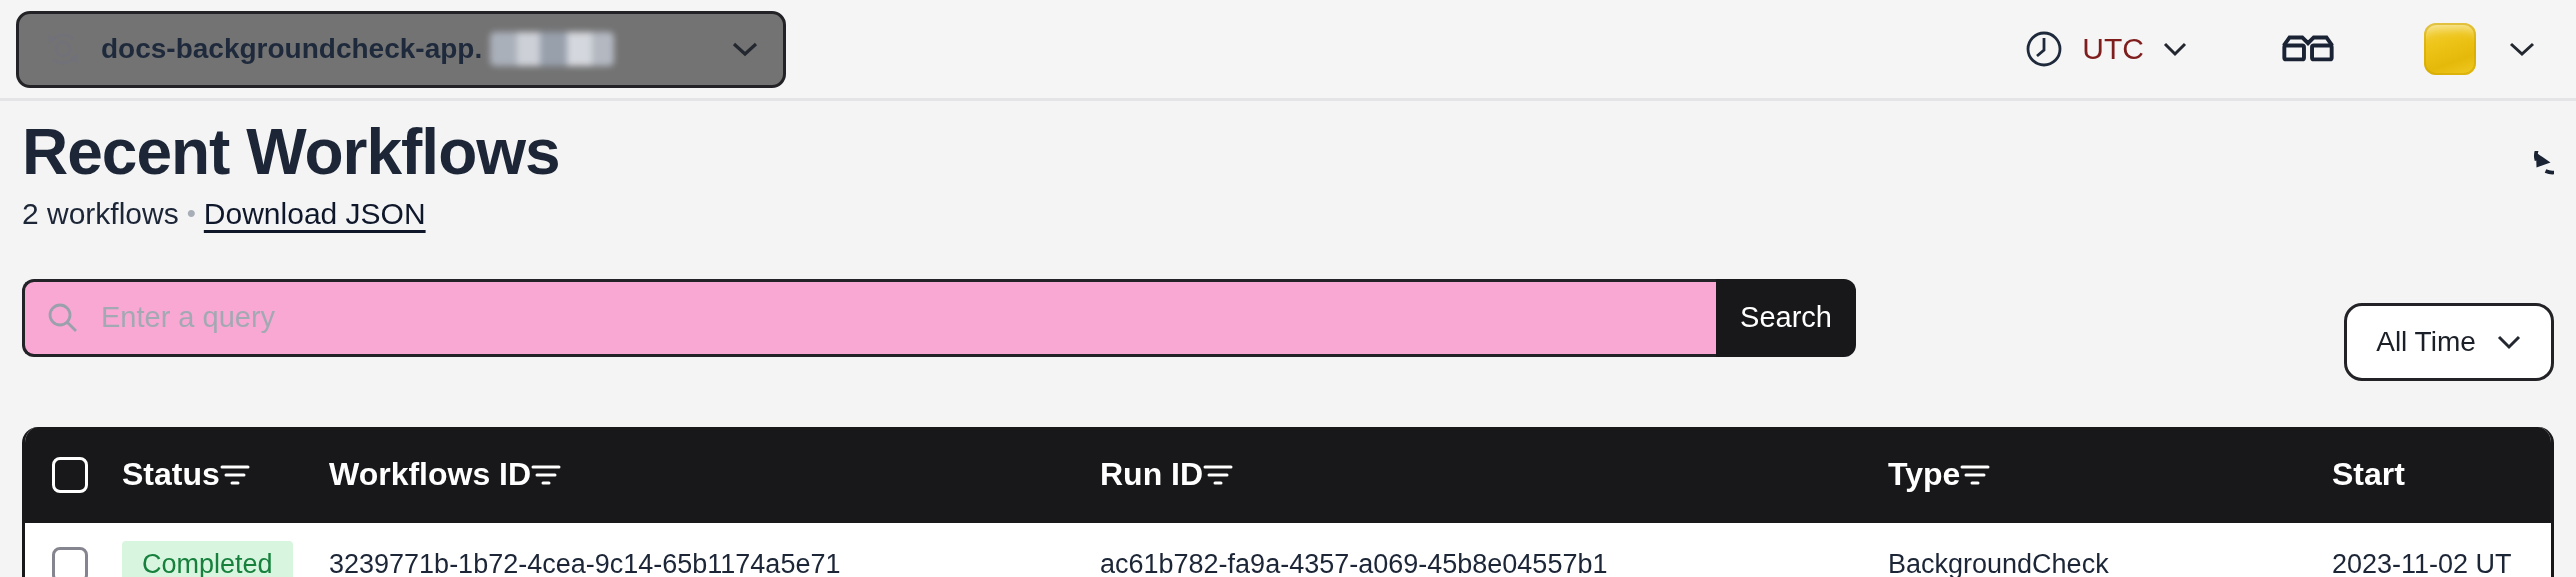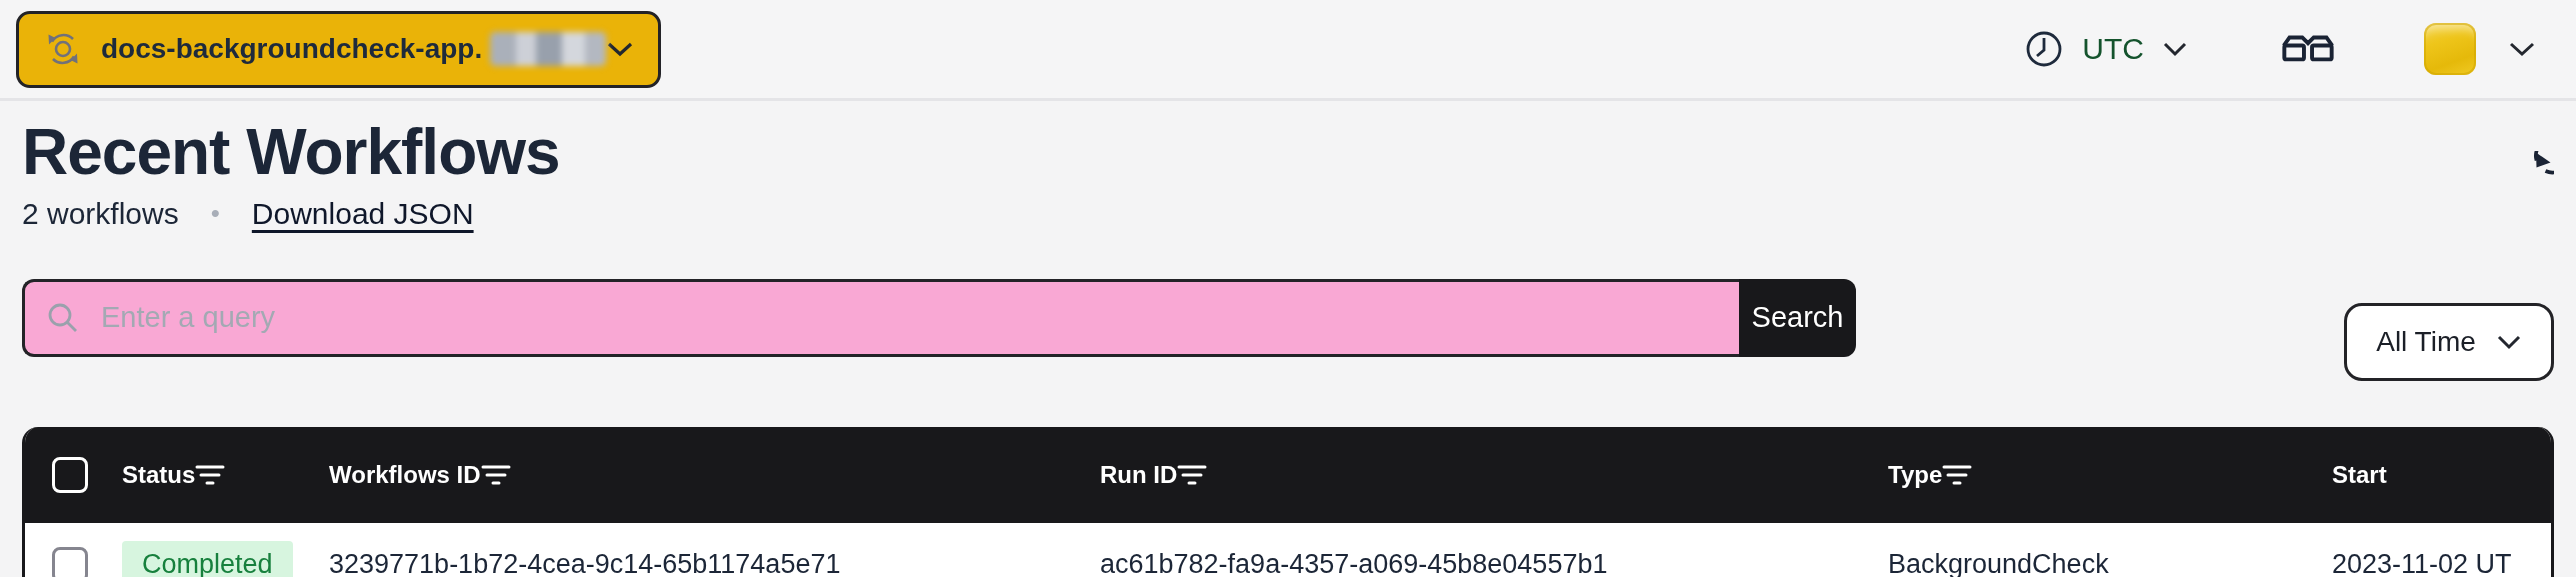--- a/index.html
+++ b/index.html
@@ -20,57 +20,57 @@
 
   
   .topbar{
     height:101px;
     display:flex;align-items:center;
     padding:0 40px 0 16px;
     border-bottom:3px solid var(--divider);
     background:#f5f5f6;
   }
   .ns-select{
-    width:645px;height:77px;
-    background:#eab308;
+    width:770px;height:77px;
+    background:#737373;
     border:3px solid var(--border-dark);
     border-radius:14px;
     display:flex;align-items:center;
     padding:0 24px;
     cursor:pointer;
   }
   .ns-select .ns-label{
     font-size:28px;font-weight:600;color:var(--navy);
     margin-left:18px;white-space:nowrap;
   }
   .blurbox{
     width:124px;height:34px;border-radius:5px;margin-left:8px;
     background:linear-gradient(90deg,#aab0ba 0 22%,#cdd0d7 22% 40%,#98a0ac 40% 62%,#d4d7dd 62% 82%,#b3b8c1 82% 100%);
     filter:blur(3px);
   }
   .topbar-right{display:flex;align-items:center;margin-left:auto;}
   .tz-group{display:flex;align-items:center;gap:18px;cursor:pointer;}
-  .tz-label{font-size:30px;color:#14532d;}
+  .tz-label{font-size:30px;color:#7f1d1d;}
   .icon-btn{display:flex;align-items:center;justify-content:center;cursor:pointer;background:none;border:none;}
   .glasses-btn{margin-left:92px;}
   .avatar-group{display:flex;align-items:center;gap:32px;margin-left:88px;cursor:pointer;}
   .avatar{
     width:52px;height:52px;border-radius:12px;
     background:linear-gradient(160deg,#f3d243 0%,#eec51a 35%,#e5b90a 70%,#f0ca25 100%);
     box-shadow:inset 0 0 0 2px rgba(208,166,0,.55), inset 0 14px 10px -8px rgba(255,255,255,.5);
   }
 
   
   .main{padding:0 22px;}
   .page-head{display:flex;align-items:flex-start;margin-top:16px;}
   h1.page-title{
     font-size:64px;font-weight:600;color:#1c2637;
     letter-spacing:-1px;line-height:1.12;
   }
-  .sub-line{display:flex;align-items:center;gap:32px;margin-top:8px;font-size:30px;}
+  .sub-line{display:flex;align-items:center;gap:8px;margin-top:8px;font-size:30px;}
   .count{color:#1c2637;}
   .dot{color:#a8aeb8;font-size:26px;}
   .dl-link{
     color:#0f172a;text-decoration:underline;
     text-decoration-thickness:2.5px;text-underline-offset:6px;cursor:pointer;
   }
   .refresh-btn{margin-left:auto;margin-top:34px;}
 
   
   .search-row{display:flex;align-items:center;margin-top:24px;}
@@ -80,21 +80,21 @@
     width:100%;height:100%;
     border:3px solid var(--border-dark);border-right:none;
     border-radius:12px 0 0 12px;
     padding:0 20px 0 76px;
     font-size:29px;font-family:"Liberation Sans","DejaVu Sans",sans-serif;
     color:var(--navy);background:#f9a8d4;outline:none;
   }
   .query-input::placeholder{color:#a3a9b3;}
   .query-wrap .mag{position:absolute;left:24px;top:50%;transform:translateY(-50%);}
   .search-btn{
-    width:117px;height:78px;border:none;cursor:pointer;
+    width:140px;height:78px;border:none;cursor:pointer;
     background:var(--dark);color:#fff;font-size:29px;
     font-family:"Liberation Sans","DejaVu Sans",sans-serif;
     border-radius:0 12px 12px 0;
   }
   .time-filter{
     margin-left:auto;width:210px;height:78px;
     background:#fff;border:3px solid var(--border-dark);border-radius:18px;
     display:flex;align-items:center;justify-content:center;gap:20px;
     font-size:28px;color:#1b1f27;cursor:pointer;margin-top:48px;
   }
@@ -106,21 +106,21 @@
     border-radius:16px 16px 0 0;
     overflow:hidden;background:#fff;
   }
   .tgrid{
     display:grid;
     grid-template-columns:70px 207px 771px 788px 444px 1fr;
     align-items:center;
     padding-left:27px;
   }
   .thead{height:96px;background:var(--dark);color:#fff;}
-  .th{display:flex;align-items:center;font-size:24px;font-weight:600;}
+  .th{display:flex;align-items:center;font-size:32px;font-weight:600;}
   .trow{height:88px;background:#fff;border-bottom:4px solid var(--dark);font-size:27px;}
   .next-row{height:20px;background:#fff;}
   .cb{width:36px;height:36px;border-radius:8px;cursor:pointer;}
   .cb-head{border:3px solid #ffffff;background:transparent;}
   .cb-row{border:3px solid #85858f;background:#fff;}
   .badge{
     display:inline-block;background:#d7f5df;color:#17803d;
     font-size:27px;font-weight:500;
     padding:8px 20px;border-radius:4px;
   }

